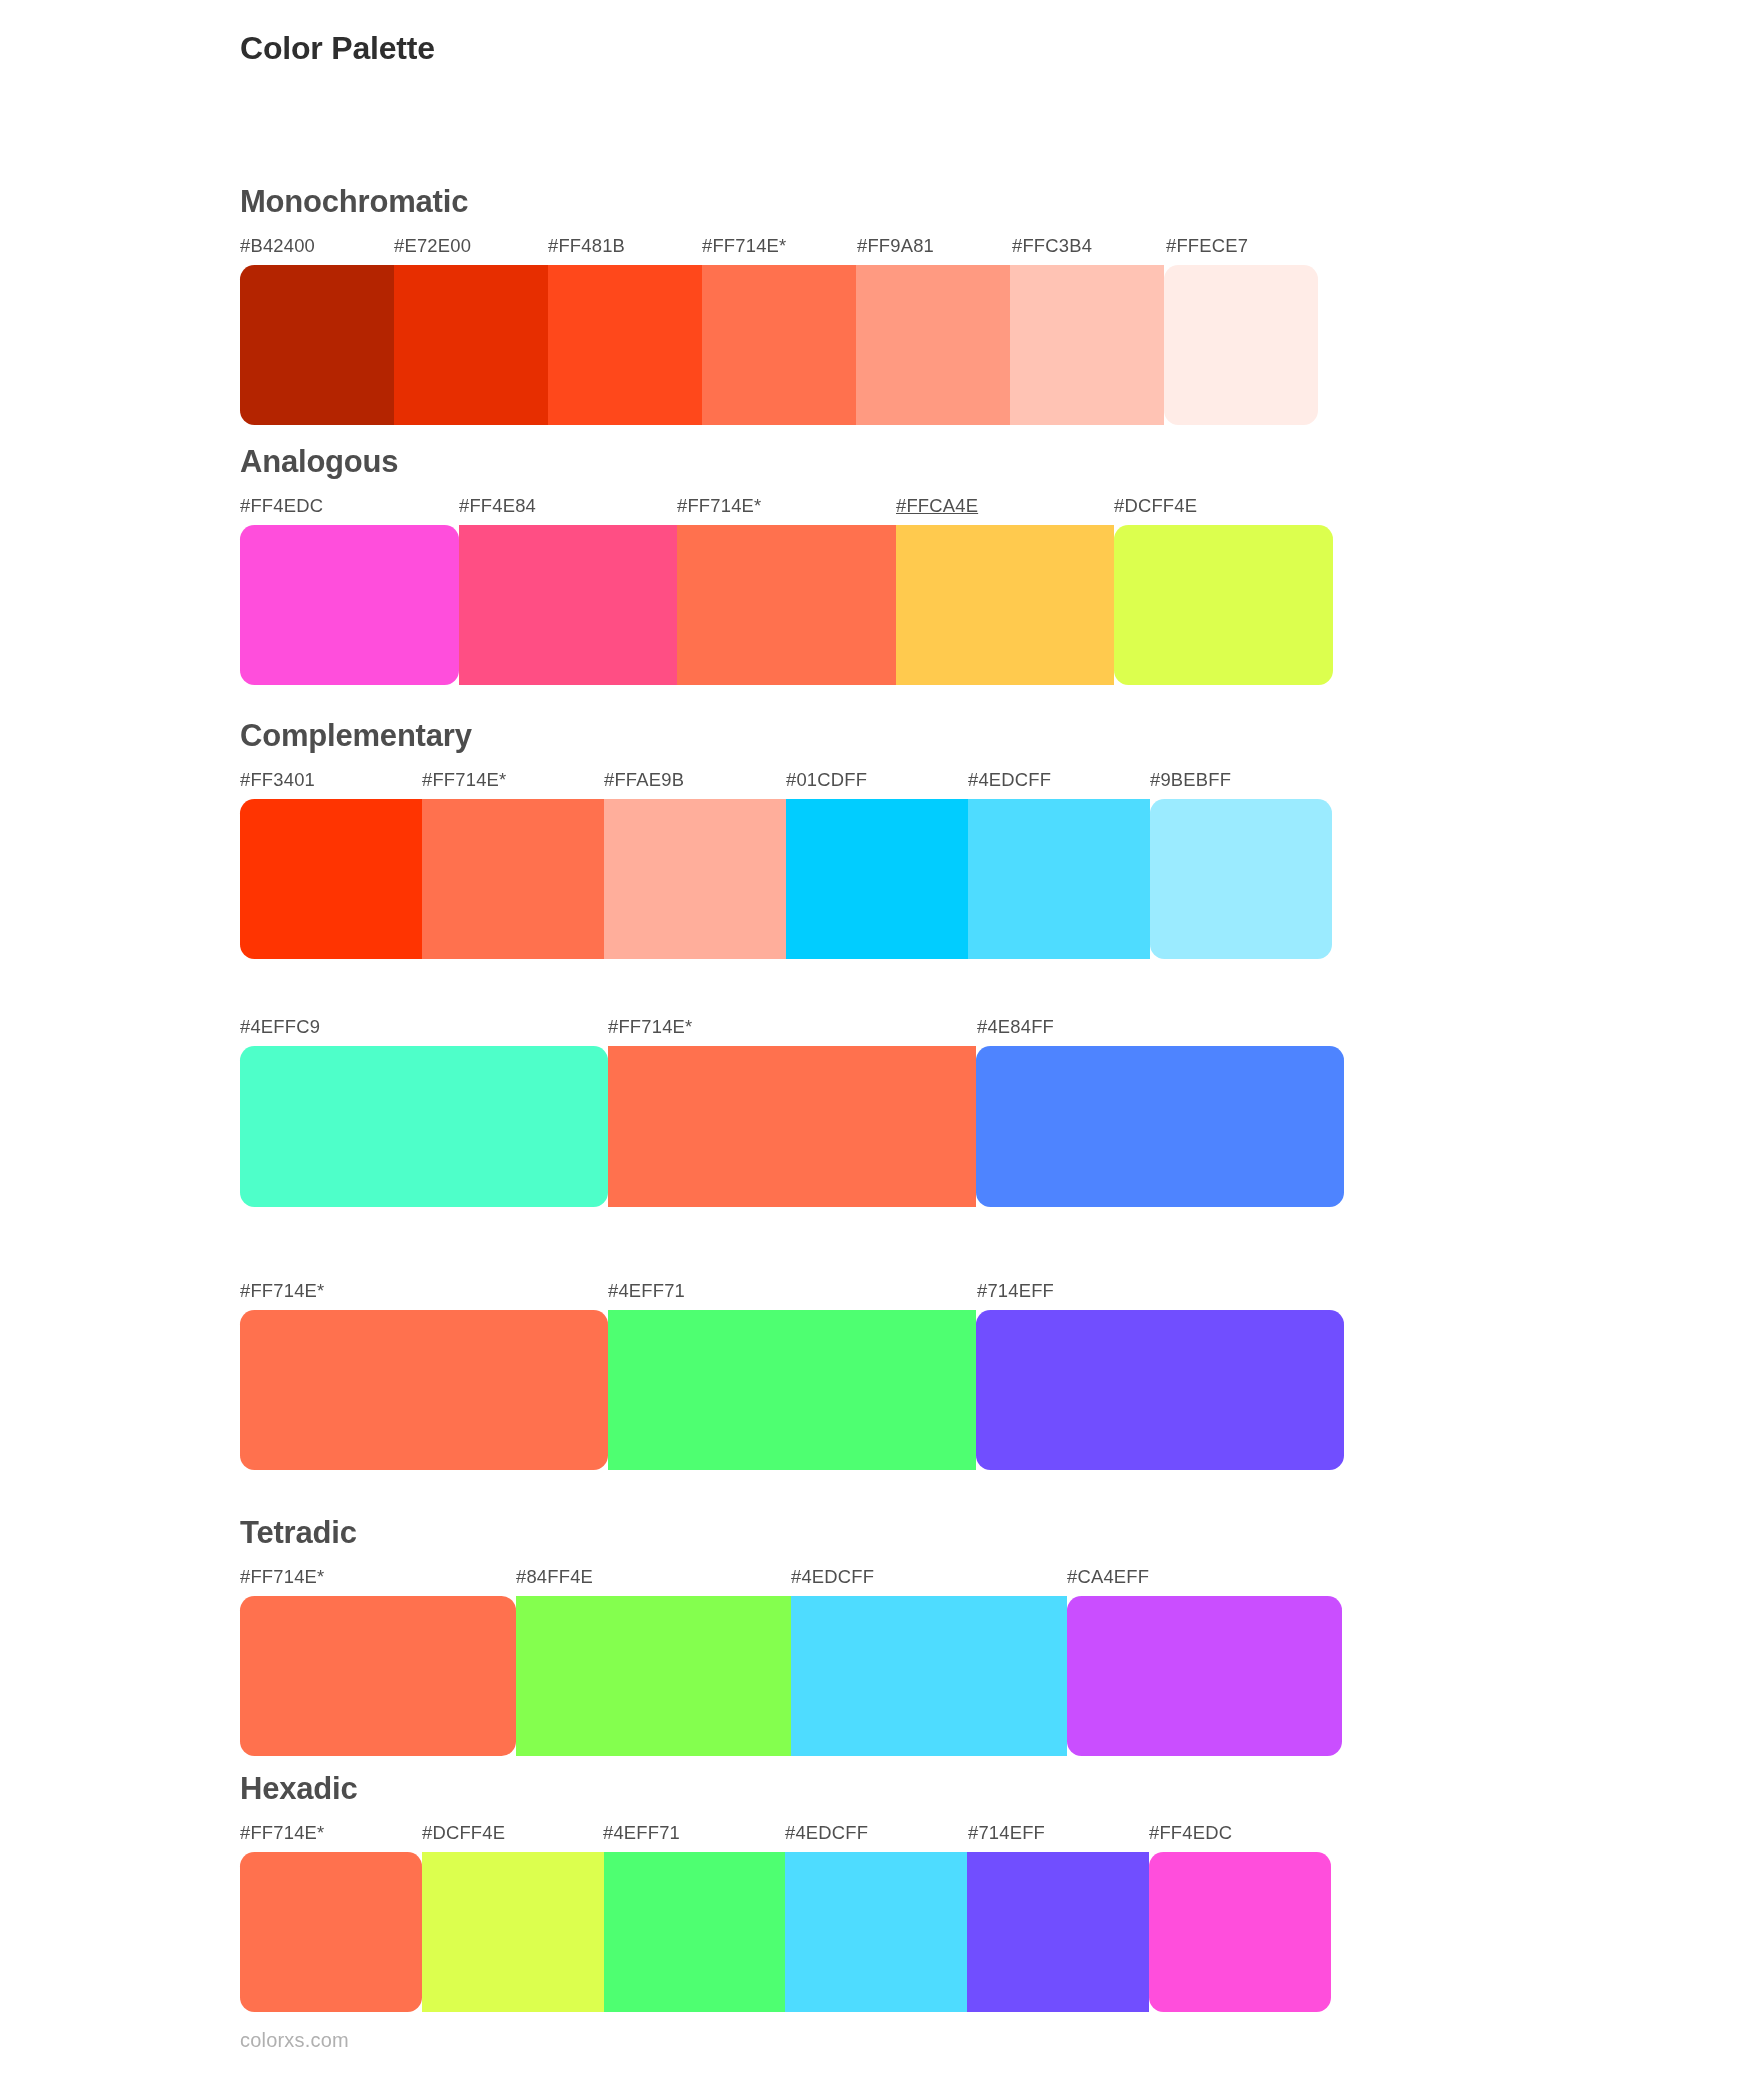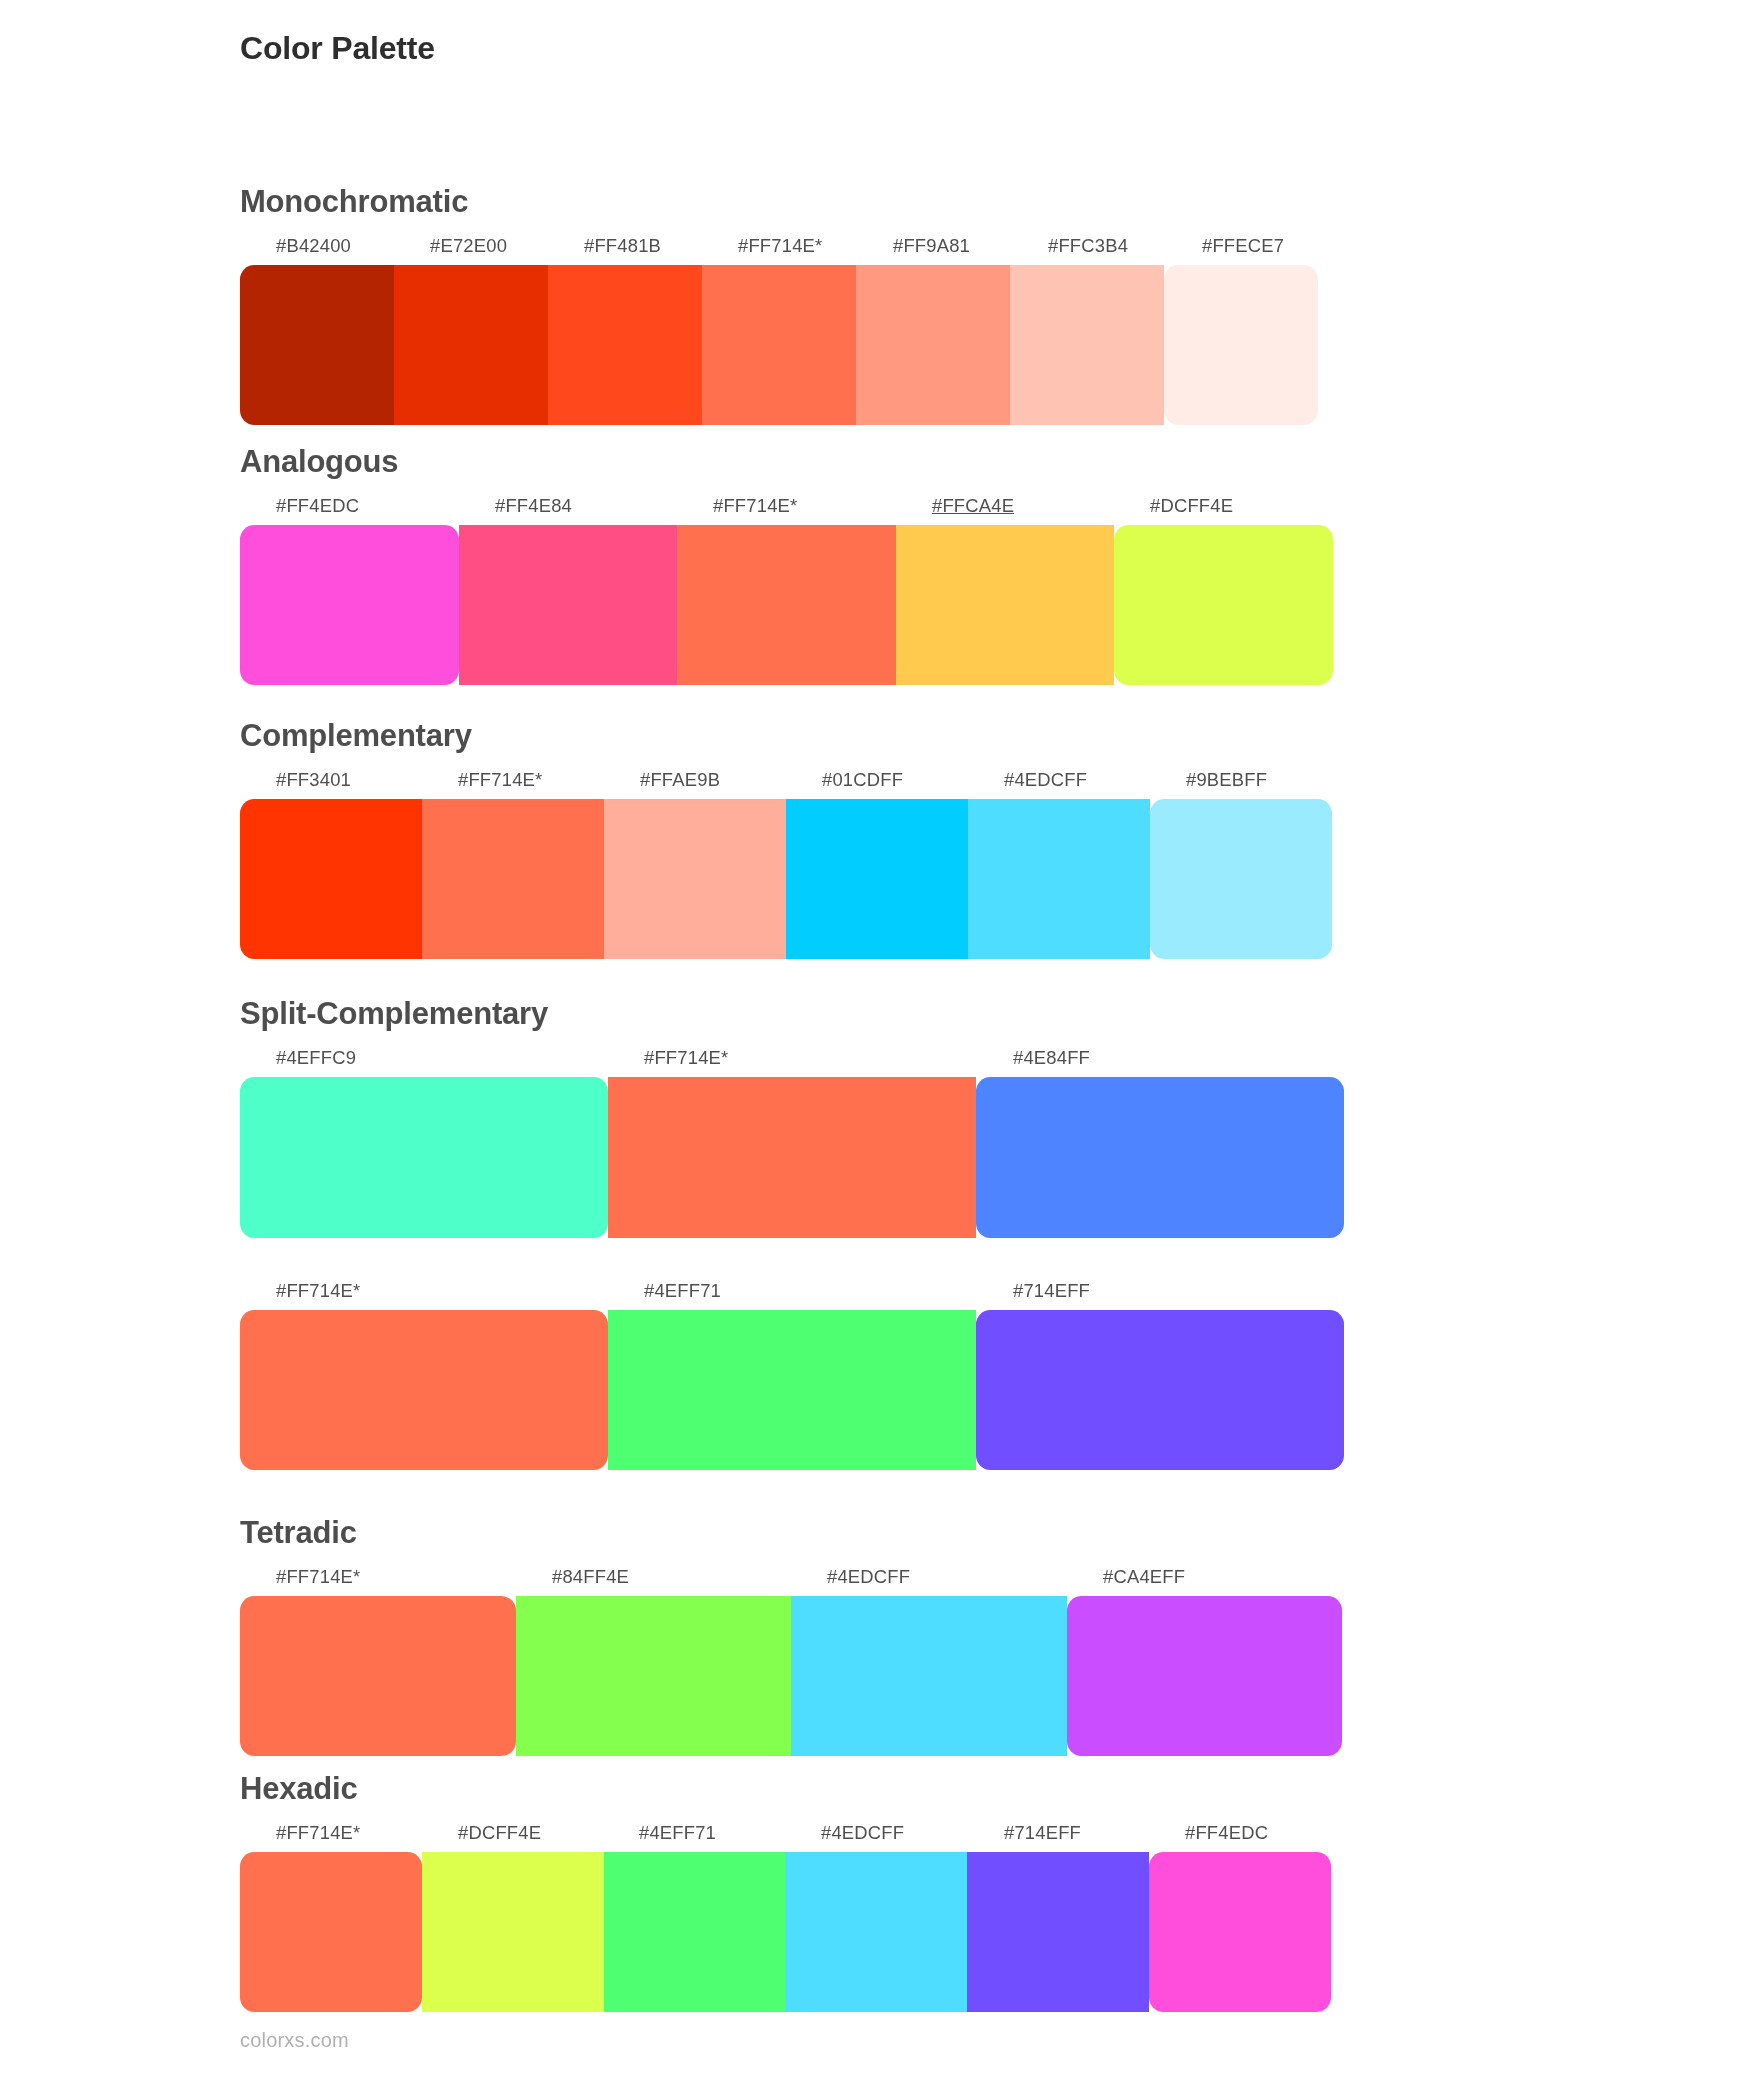--- a/index.html
+++ b/index.html
@@ -68,21 +68,20 @@
     letter-spacing: -0.2px;
     line-height: 1;
     margin: 0 0 0 0;
     white-space: nowrap;
   }
 
   .labels-row {
     position: relative;
     height: 27px;
     margin-top: 17.6px;
-    margin-left: 36px;
   }
   .swatch-label {
     position: absolute;
     top: 0;
     font-size: 18.4px;
     font-weight: normal;
     color: #4f4f4f;
     white-space: nowrap;
     letter-spacing: 0.2px;
   }
@@ -179,21 +178,20 @@
         <div class="swatch-row" style="width: 1093px; height: 160px;">
           <div class="swatch" title="#FF3401" style="width: 182px; background: rgb(255, 52, 1);"></div>
           <div class="swatch" title="#FF714E*" style="width: 182px; background: rgb(255, 113, 78);"></div>
           <div class="swatch" title="#FFAE9B" style="width: 182px; background: rgb(255, 174, 155);"></div>
           <div class="swatch" title="#01CDFF" style="width: 182px; background: rgb(1, 205, 255);"></div>
           <div class="swatch" title="#4EDCFF" style="width: 182px; background: rgb(78, 220, 255);"></div>
           <div class="swatch rounded-all" title="#9BEBFF" style="width: 182px; background: rgb(155, 235, 255);"></div>
         </div>
       </div>
       <div class="section" style="top: 998px; width: 1105px;">
-        <div class="section-title">Split-Complementary</div>
         <div class="labels-row">
           <div class="swatch-label" style="left: 0px;">#4EFFC9</div>
           <div class="swatch-label" style="left: 368px;">#FF714E*</div>
           <div class="swatch-label" style="left: 737px;">#4E84FF</div>
         </div>
         <div class="swatch-row" style="width: 1105px; height: 161px;">
           <div class="swatch rounded-all" title="#4EFFC9" style="width: 368px; background: rgb(78, 255, 201);"></div>
           <div class="swatch" title="#FF714E*" style="width: 368px; background: rgb(255, 113, 78);"></div>
           <div class="swatch rounded-all" title="#4E84FF" style="width: 368px; background: rgb(78, 132, 255);"></div>
         </div>

